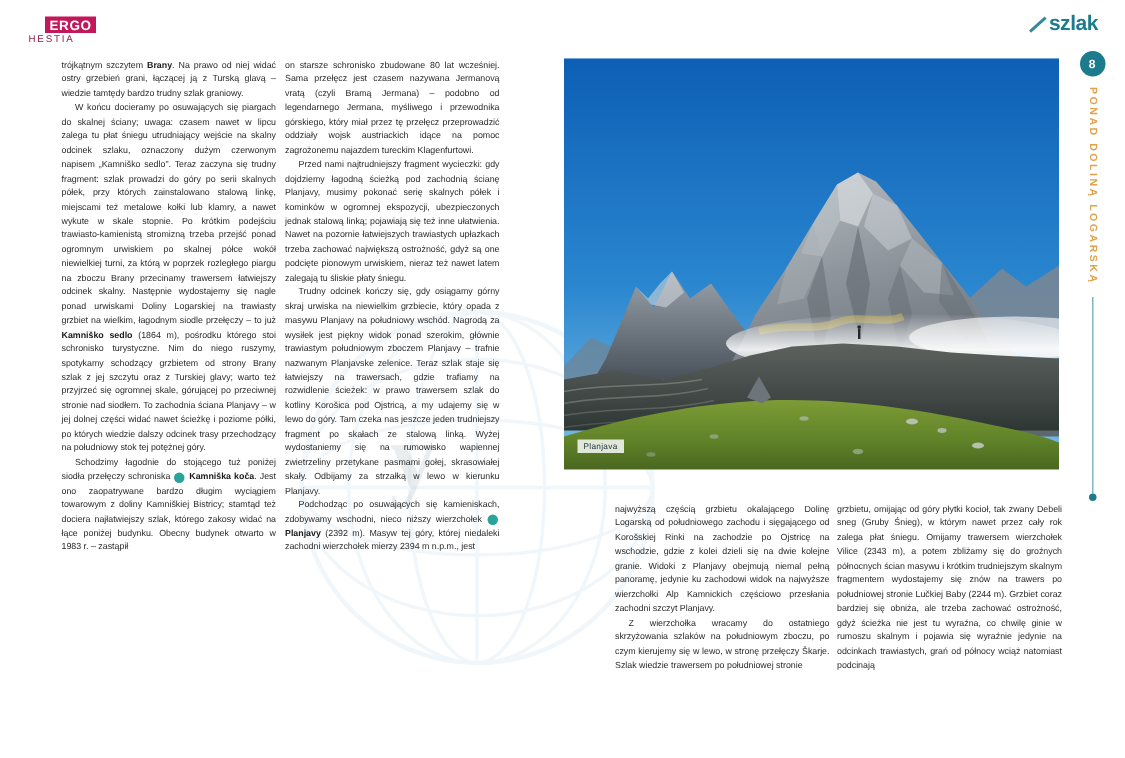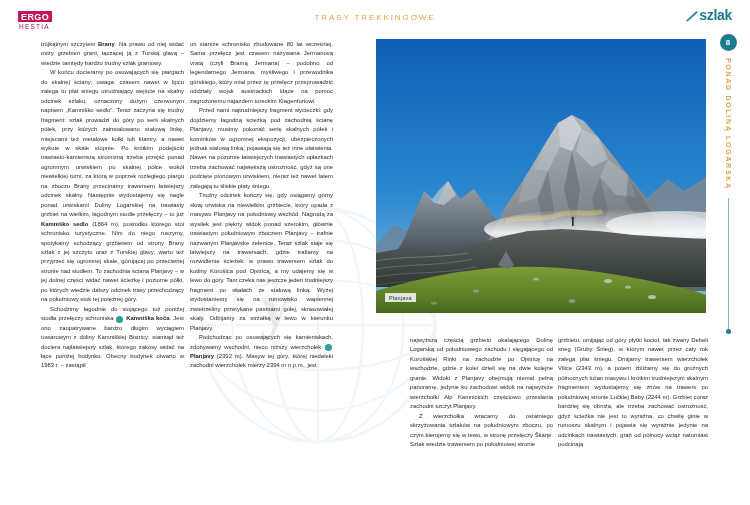--- a/index.html
+++ b/index.html
@@ -49,20 +49,21 @@
   }
   .logo-ergo .ergo {
     display: block;
     font-size: 9px;
     font-weight: bold;
     letter-spacing: 0.4px;
     color: #ffffff;
     background: #c2185b;
     padding: 1px 3px 0 3px;
     line-height: 10px;
+    margin-left: 12px;
   }
   .logo-ergo .hestia {
     display: block;
     font-size: 6.5px;
     letter-spacing: 1.2px;
     color: #8e2144;
     line-height: 9px;
     padding-left: 1px;
   }
 
@@ -218,21 +219,20 @@
     <ellipse cx="100" cy="100" rx="78" ry="57" fill="none" stroke="#8fb8d8" stroke-width="1.5"></ellipse>
     <line x1="100" y1="22" x2="100" y2="178" stroke="#8fb8d8" stroke-width="1.5"></line>
   </svg>
   <div class="watermark-text">y</div>
 
   <div class="logo-ergo">
     <span class="ergo">ERGO</span>
     <span class="hestia">HESTIA</span>
   </div>
 
-  <div class="header-title">TRASY  TREKKINGOWE</div>
 
   <div class="logo-trek">
     <span class="slash"></span>
     <span class="word">szlak</span>
   </div>
 
   <div class="rail">
     <div class="rail-badge">8</div>
     <div class="rail-label">PONAD DOLINĄ LOGARSKĄ</div>
     <div class="rail-line"></div>

